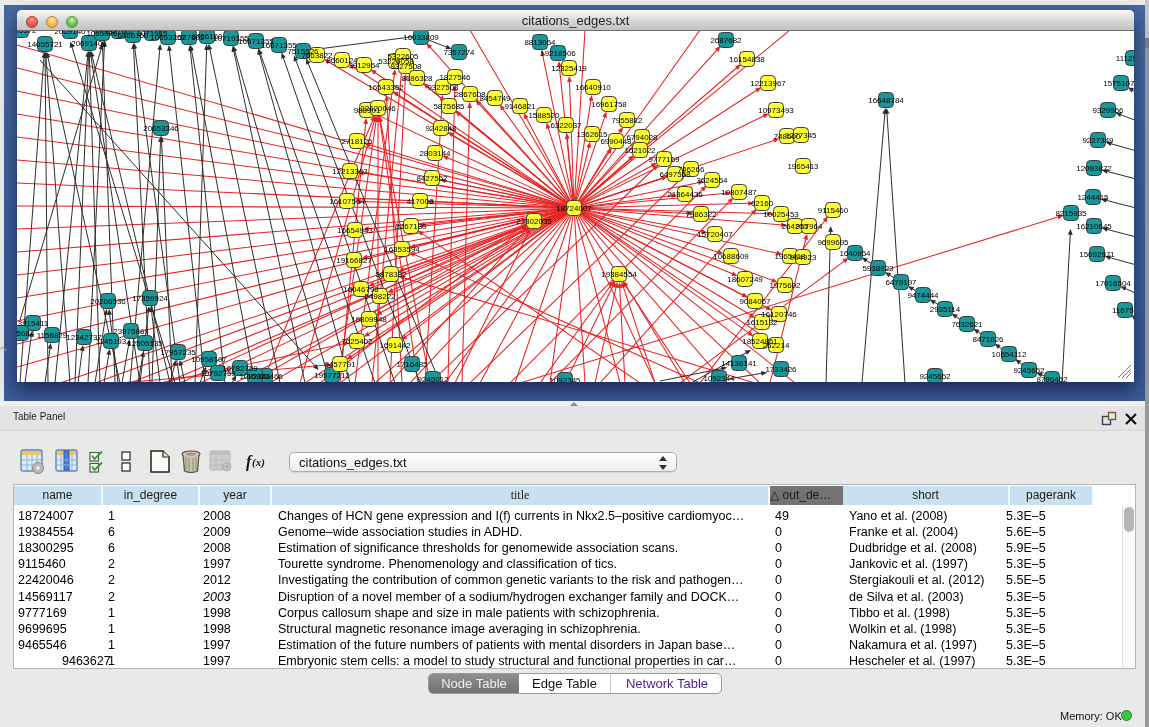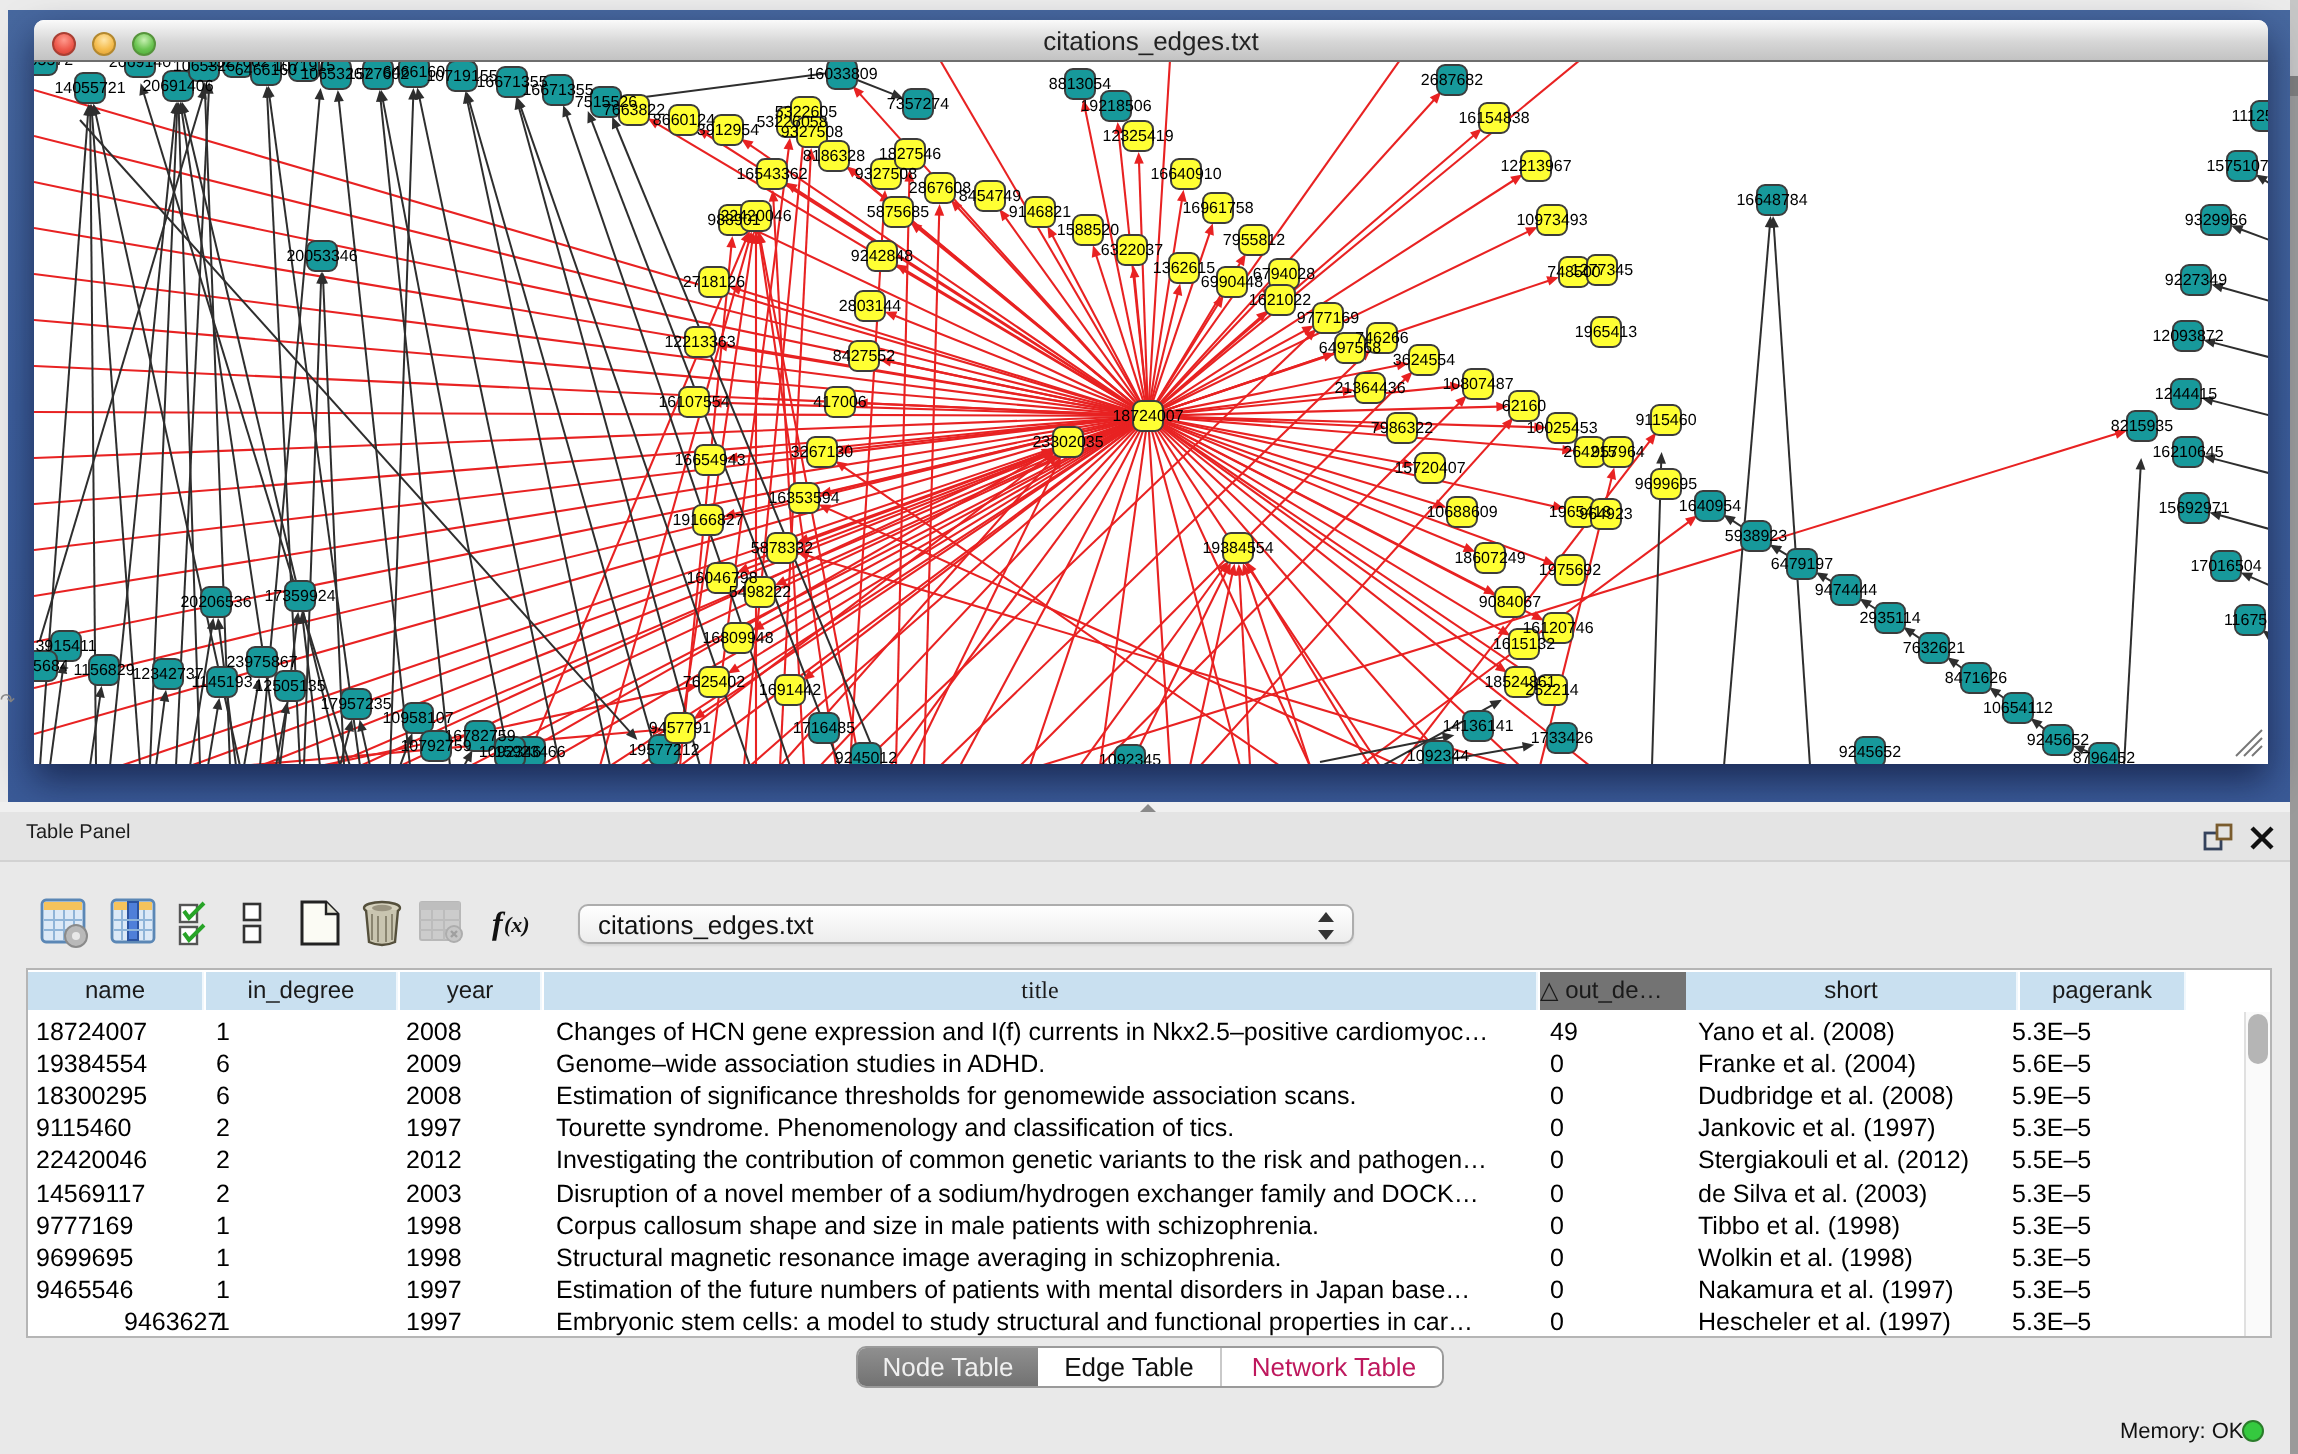--- a/index.html
+++ b/index.html
@@ -845,21 +845,21 @@
 <span style="position:absolute;left:94px;">2</span>
 <span style="position:absolute;left:189px;">2012</span>
 <span style="position:absolute;left:264px;">Investigating the contribution of common genetic variants to the risk and pathogen…</span>
 <span style="position:absolute;left:761px;">0</span>
 <span style="position:absolute;left:835px;">Stergiakouli et al. (2012)</span>
 <span style="position:absolute;left:992px;">5.5E–5</span>
 </div>
       <div style="position:absolute;left:0;top:103.5px;width:1109px;height:16.2px;line-height:16.2px;">
 <span style="position:absolute;left:4px;">14569117</span>
 <span style="position:absolute;left:94px;">2</span>
-<span style="position:absolute;left:189px;">2003</span>
+<span style="position:absolute;left:189px;font-style:italic;">2003</span>
 <span style="position:absolute;left:264px;">Disruption of a novel member of a sodium/hydrogen exchanger family and DOCK…</span>
 <span style="position:absolute;left:761px;">0</span>
 <span style="position:absolute;left:835px;">de Silva et al. (2003)</span>
 <span style="position:absolute;left:992px;">5.3E–5</span>
 </div>
       <div style="position:absolute;left:0;top:119.7px;width:1109px;height:16.2px;line-height:16.2px;">
 <span style="position:absolute;left:4px;">9777169</span>
 <span style="position:absolute;left:94px;">1</span>
 <span style="position:absolute;left:189px;">1998</span>
 <span style="position:absolute;left:264px;">Corpus callosum shape and size in male patients with schizophrenia.</span>
@@ -896,16 +896,16 @@
 </div>
   </div>
 
   <div style="position:absolute;left:1108px;top:21px;width:15px;height:164px;background:#fafafa;border-left:1px solid #e0e0e0"></div>
   <div style="position:absolute;left:1110px;top:22px;width:10px;height:25px;background:#b5b5b5;border-radius:5px"></div>
 </div>
 
 <div style="position:absolute;left:428px;top:673px;width:294px;height:21px;border:1px solid #9a9a9a;border-radius:5px;background:#fff;overflow:hidden;font-size:13px">
   <div style="position:absolute;left:0;top:0;width:90px;height:21px;background:linear-gradient(180deg,#8f8f8f,#6f6f6f);color:#f0f0f0;text-align:center;line-height:20px">Node Table</div>
   <div style="position:absolute;left:90px;top:0;width:92px;height:21px;border-right:1px solid #c9c9c9;text-align:center;line-height:20px;color:#111">Edge Table</div>
-  <div style="position:absolute;left:182px;top:0;width:112px;height:21px;text-align:center;line-height:20px;color:#be185d">Network Table</div>
+  <div style="position:absolute;left:182px;top:0;width:112px;height:21px;text-align:center;line-height:20px;color:#4c1d95">Network Table</div>
 </div>
 
 <div style="position:absolute;left:1060px;top:710px;font-size:11px;color:#111">Memory: OK</div>
 <div style="position:absolute;left:1121px;top:710px;width:11px;height:11px;border-radius:50%;background:#35c93f;border:1px solid #2b7c2b"></div>
 </body></html>

